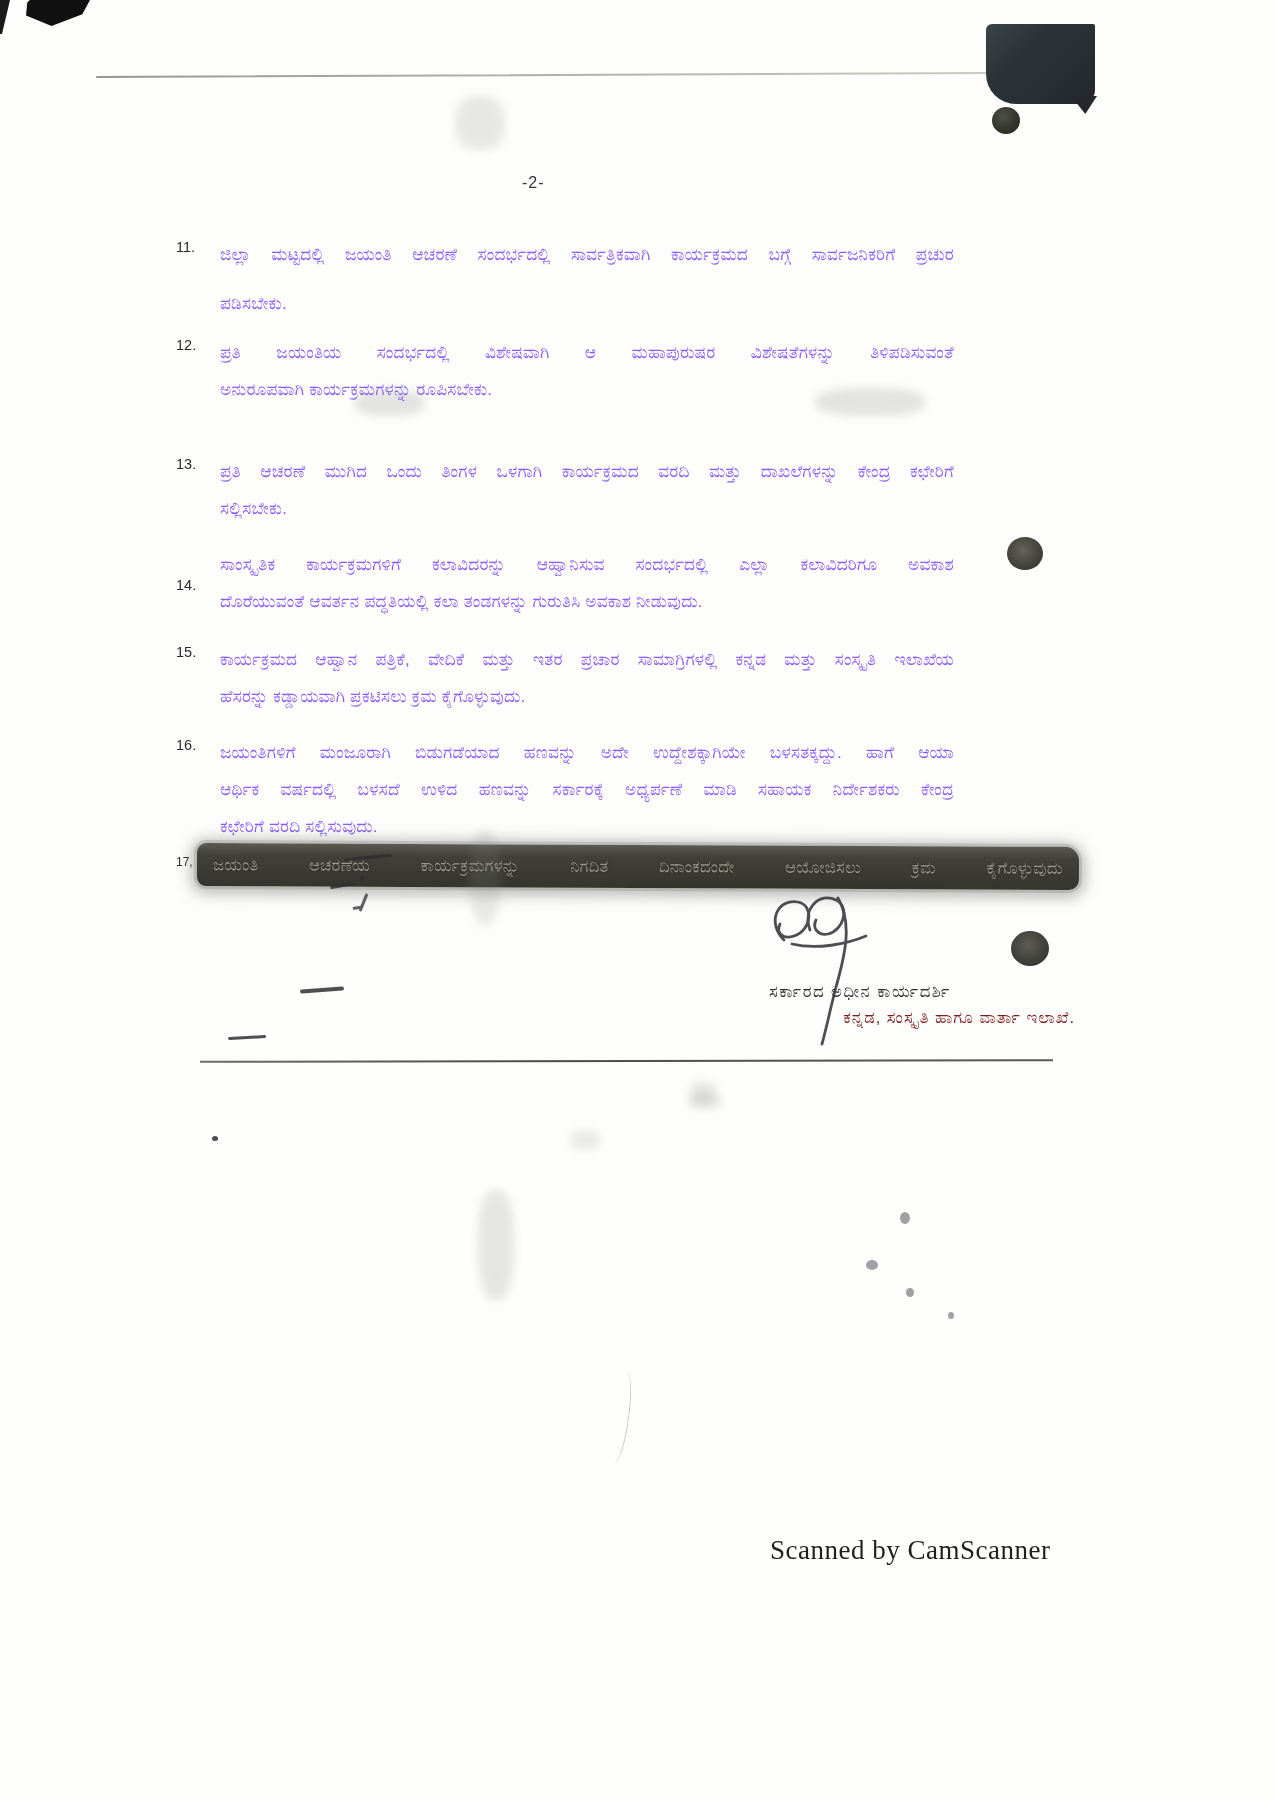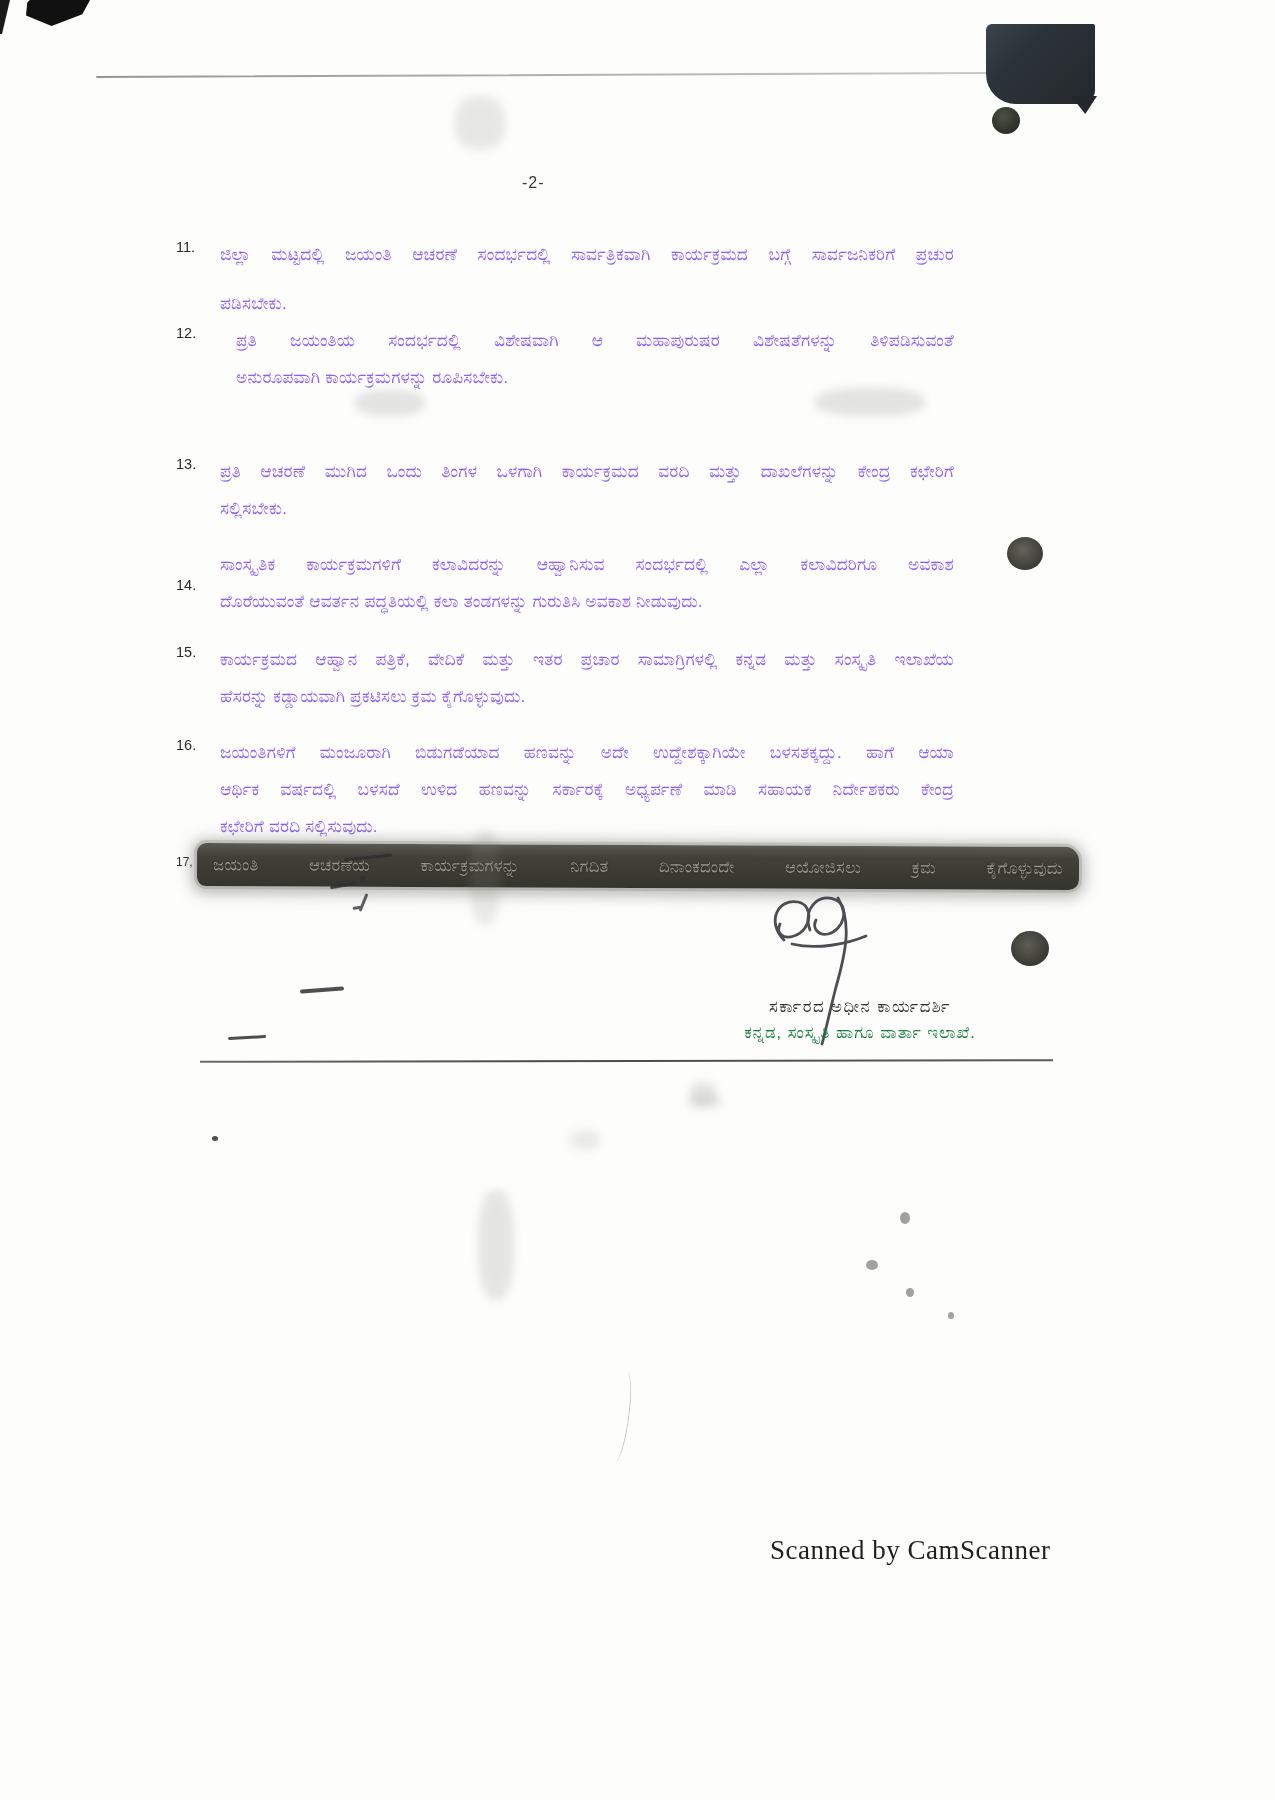--- a/index.html
+++ b/index.html
@@ -30,22 +30,22 @@
     box-shadow:0 0 0 3px rgba(150,150,142,.35),0 2px 14px 6px rgba(125,125,117,.5);
   }
   .hl-text{
     padding:0 16px;font-size:16.5px;line-height:43px;color:#9a9a8e;
     text-align:justify;text-align-last:justify;letter-spacing:.2px;
     text-shadow:0 0 2px #26261f;white-space:nowrap;overflow:hidden;
   }
   
   .sigblock{position:absolute;left:645px;top:976px;width:430px;text-align:center;}
   .signame{font-size:20px;font-weight:bold;letter-spacing:1px;color:#2d2d30;}
-  .sigtitle{font-size:16.5px;margin-top:21px;letter-spacing:1.5px;color:#303033;}
-  .sigdept{font-size:16.5px;margin-top:7px;letter-spacing:1px;color:#15803d;}
+  .sigtitle{font-size:16.5px;margin-top:6px;letter-spacing:1.5px;color:#303033;}
+  .sigdept{font-size:16.5px;margin-top:7px;letter-spacing:1px;color:#7f1d1d;text-align:right;}
   .sig-underline{
     position:absolute;left:200px;top:1060px;width:853px;height:2px;
     background:linear-gradient(90deg,#6b6b68,#4c4c4a 40%,#5a5a57);
     transform:rotate(-0.1deg);
   }
   .sig-svg{position:absolute;left:762px;top:892px;}
   
   .corner-mark{
     position:absolute;left:26px;top:0;width:64px;height:26px;background:#111;
     clip-path:polygon(6% 0,100% 0,88% 55%,40% 100%,0 60%,2% 10%);
@@ -98,21 +98,21 @@
   <div class="pagenum">-2-</div>
 
   <div class="item" style="top:236px;">
     <div class="inum">11.</div>
     <div class="ibody">
       <div class="ln j">ಜಿಲ್ಲಾ ಮಟ್ಟದಲ್ಲಿ ಜಯಂತಿ ಆಚರಣೆ ಸಂದರ್ಭದಲ್ಲಿ ಸಾರ್ವತ್ರಿಕವಾಗಿ ಕಾರ್ಯಕ್ರಮದ ಬಗ್ಗೆ ಸಾರ್ವಜನಿಕರಿಗೆ ಪ್ರಚುರ</div>
       <div class="ln gap">ಪಡಿಸಬೇಕು.</div>
     </div>
   </div>
 
-  <div class="item" style="top:322px;gap:16px;">
+  <div class="item" style="top:334px;">
     <div class="inum">12.</div>
     <div class="ibody">
       <div class="ln j">ಪ್ರತಿ ಜಯಂತಿಯ ಸಂದರ್ಭದಲ್ಲಿ ವಿಶೇಷವಾಗಿ ಆ ಮಹಾಪುರುಷರ ವಿಶೇಷತೆಗಳನ್ನು ತಿಳಿಪಡಿಸುವಂತೆ</div>
       <div class="ln">ಅನುರೂಪವಾಗಿ ಕಾರ್ಯಕ್ರಮಗಳನ್ನು ರೂಪಿಸಬೇಕು.</div>
     </div>
   </div>
 
   <div class="smudge" style="left:355px;top:390px;width:70px;height:26px;opacity:.22;"></div>
   <div class="smudge" style="left:815px;top:388px;width:110px;height:28px;opacity:.22;"></div>
 

